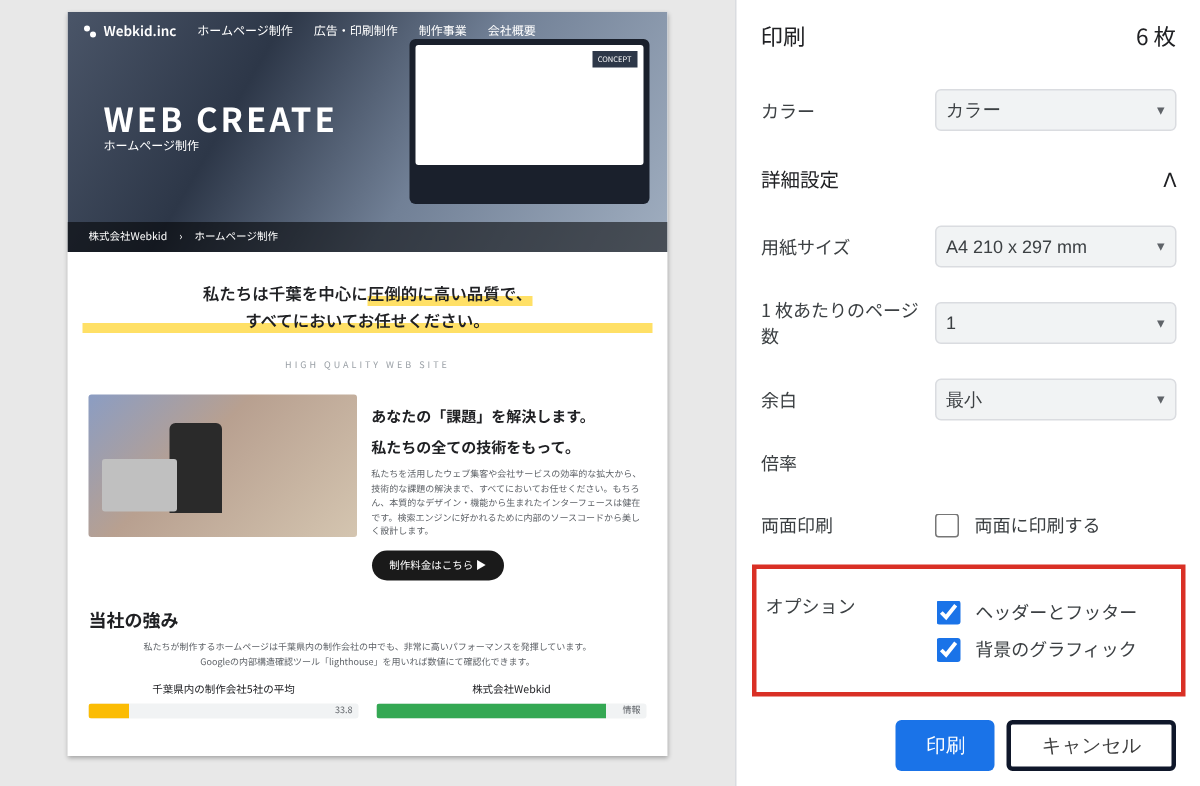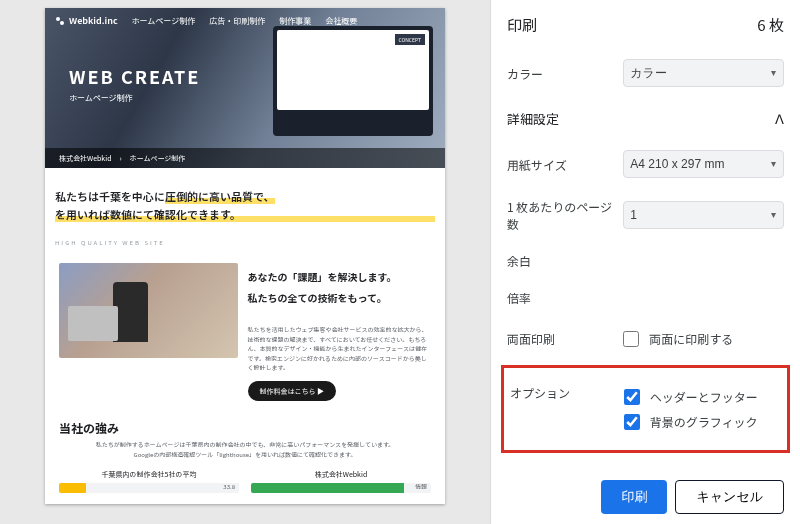--- a/index.html
+++ b/index.html
@@ -3,37 +3,37 @@
 <meta charset="utf-8">
 <style>
 *{box-sizing:border-box;margin:0;padding:0;}
 body{font-family:"Hiragino Kaku Gothic ProN","Noto Sans JP",sans-serif;font-size:13px;color:#202124;background:#fff;width:800px;height:524px;overflow:hidden;display:flex;}
 .preview{flex:1;background:#e8e8e8;padding:8px 45px;overflow:hidden;}
 .page{background:#fff;box-shadow:0 1px 3px rgba(0,0,0,.3);width:100%;height:496px;overflow:hidden;}
 .hero{position:relative;height:160px;background:linear-gradient(120deg,#4a5568 0%,#2d3748 30%,#718096 60%,#a0aec0 100%);color:#fff;}
 .navbar{display:flex;align-items:center;padding:6px 10px;gap:14px;font-size:8px;}
 .logo{display:flex;align-items:center;gap:4px;font-weight:600;font-size:9px;}
 .logo svg{width:10px;height:10px;}
-.hero-title{position:absolute;top:55px;left:24px;font-size:18px;font-weight:700;letter-spacing:2px;}
+.hero-title{position:absolute;top:55px;left:24px;font-size:22px;font-weight:700;letter-spacing:2px;}
 .hero-sub{position:absolute;top:84px;left:24px;font-size:8px;}
 .laptop{position:absolute;right:12px;top:18px;width:160px;height:110px;background:#1a202c;border-radius:4px;padding:4px;}
 .laptop-screen{background:#fff;height:80px;border-radius:2px;padding:4px;font-size:5px;color:#333;}
 .concept{float:right;background:#2d3748;color:#fff;font-size:5px;padding:2px 4px;}
 .breadcrumb{position:absolute;bottom:0;left:0;right:0;background:rgba(0,0,0,.55);font-size:7px;padding:5px 14px;display:flex;gap:8px;}
-.section1{text-align:left;padding:18px 10px 8px;}
+.section1{text-align:center;padding:18px 10px 8px;}
 .s1-line{font-size:11px;font-weight:600;margin:2px 0;}
 .hl{background:linear-gradient(transparent 60%,#ffe066 60%);}
 .subcap{font-size:6px;color:#9aa0a6;letter-spacing:2px;margin-top:16px;}
 .section2{display:flex;padding:8px 14px;gap:10px;}
 .photo{width:48%;height:95px;background:linear-gradient(135deg,#8b9dc3 0%,#b8a090 40%,#d4c5b0 100%);border-radius:2px;position:relative;overflow:hidden;}
 .photo::before{content:"";position:absolute;left:30%;top:20%;width:35px;height:60px;background:#2a2a2a;border-radius:4px 4px 0 0;}
 .photo::after{content:"";position:absolute;left:5%;top:45%;width:50px;height:35px;background:#c0c0c0;border-radius:2px;}
 .s2-text{flex:1;font-size:7px;}
 .s2-h{font-weight:700;font-size:10px;margin:6px 0 2px;}
-.s2-p{color:#5f6368;font-size:6px;line-height:1.6;margin-top:20px;}
+.s2-p{color:#5f6368;font-size:6px;line-height:1.6;margin-top:6px;}
 .cta{display:inline-block;margin-top:8px;background:#1a1a1a;color:#fff;font-size:7px;padding:5px 12px;border-radius:12px;}
 .section3{padding:10px 14px;}
 .s3-h{font-weight:700;font-size:12px;margin-bottom:4px;}
 .s3-p{font-size:6px;color:#5f6368;line-height:1.6;text-align:center;}
 .bars{display:flex;gap:12px;margin-top:10px;justify-content:flex-end;}
 .bar-col{flex:1;}
 .bar-lbl{font-size:7px;text-align:center;margin-bottom:4px;}
 .bar{height:10px;background:#f1f3f4;border-radius:2px;position:relative;overflow:hidden;}
 .bar-fill{height:100%;}
 .bar-a{background:#fbbc04;width:15%;}
@@ -52,21 +52,21 @@
 .sel-wrap::after{content:"▾";position:absolute;right:8px;top:5px;color:#5f6368;font-size:10px;pointer-events:none;}
 .adv{display:flex;justify-content:space-between;align-items:center;padding:12px 0;cursor:pointer;}
 .chk{display:flex;align-items:center;gap:10px;font-size:12px;padding:4px 0;}
 .chk input{width:16px;height:16px;cursor:pointer;}
 .chk input[type=checkbox]:checked{accent-color:#1a73e8;}
 .opts{border:3px solid #d93025;margin:4px -6px;padding:6px 6px;}
 .opts .row{align-items:flex-start;}
 .footer{display:flex;justify-content:flex-end;gap:8px;padding:10px 16px;}
 .btn{height:34px;padding:0 20px;border-radius:4px;font-size:13px;cursor:pointer;border:none;}
 .btn-primary{background:#1a73e8;color:#fff;}
-.btn-sec{background:#fff;color:#000000;border:1px solid #0f172a;}
+.btn-sec{background:#fff;color:#404040;border:3px solid #0f172a;}
 </style>
 </head>
 <body>
 
 <div class="preview">
   <div class="page">
     <div class="hero">
       <div class="navbar">
         <span class="logo">
           <svg viewBox="0 0 10 10">
@@ -88,21 +88,21 @@
       <div class="hero-title">WEB CREATE</div>
       <div class="hero-sub">ホームページ制作</div>
       <div class="breadcrumb">
         <span>株式会社Webkid</span>
         <span>›</span>
         <span>ホームページ制作</span>
       </div>
     </div>
     <div class="section1">
       <div class="s1-line"><span>私たちは千葉を中心に</span><span class="hl">圧倒的に高い品質で、</span></div>
-      <div class="s1-line hl">を用いれば数値にて確認化できます。</div>
+      <div class="s1-line hl">すべてにおいてお任せください。</div>
       <div class="subcap">HIGH QUALITY WEB SITE</div>
     </div>
     <div class="section2">
       <div class="photo"></div>
       <div class="s2-text">
         <div class="s2-h">あなたの「課題」を解決します。</div>
         <div class="s2-h">私たちの全ての技術をもって。</div>
         <div class="s2-p">私たちを活用したウェブ集客や会社サービスの効率的な拡大から、技術的な課題の解決まで、すべてにおいてお任せください。もちろん、本質的なデザイン・機能から生まれたインターフェースは健在です。検索エンジンに好かれるために内部のソースコードから美しく設計します。</div>
         <span class="cta">制作料金はこちら ▶</span>
       </div>
@@ -153,20 +153,21 @@
       <div class="ctrl sel-wrap"><select><option>A4 210 x 297 mm</option></select></div>
     </div>
 
     <div class="row">
       <div class="lbl">1 枚あたりのページ数</div>
       <div class="ctrl sel-wrap"><select><option>1</option></select></div>
     </div>
 
     <div class="row">
       <div class="lbl">余白</div>
+      <div class="ctrl sel-wrap"><select><option>最小</option></select></div>
     </div>
 
     <div class="row">
       <div class="lbl">倍率</div>
     </div>
 
     <div class="row">
       <div class="lbl">両面印刷</div>
       <div class="ctrl">
         <label class="chk">

